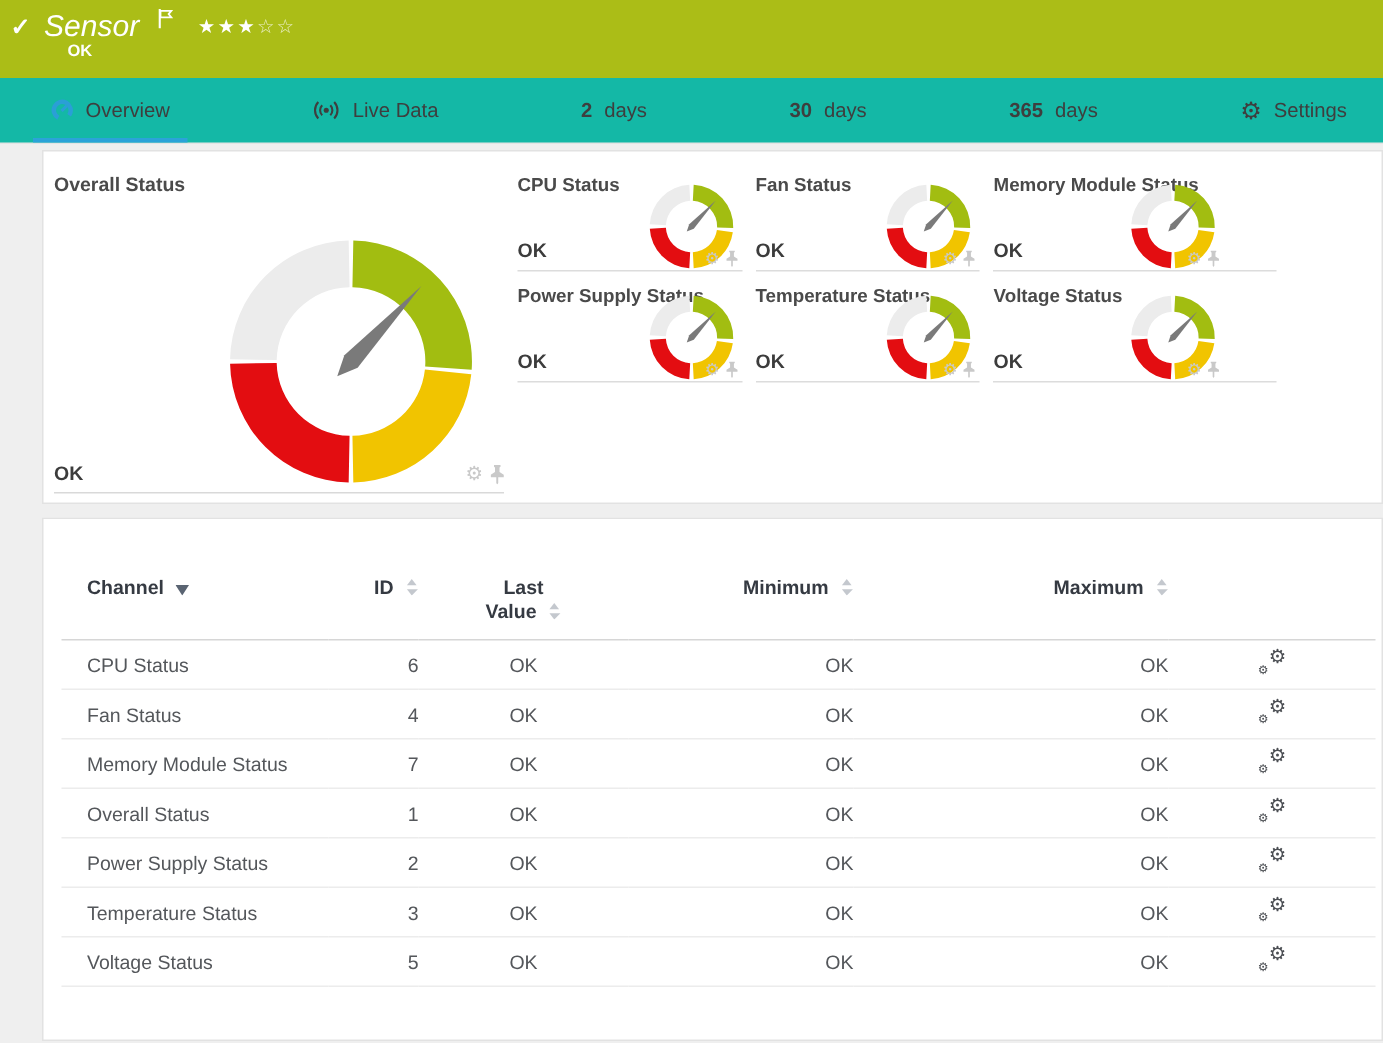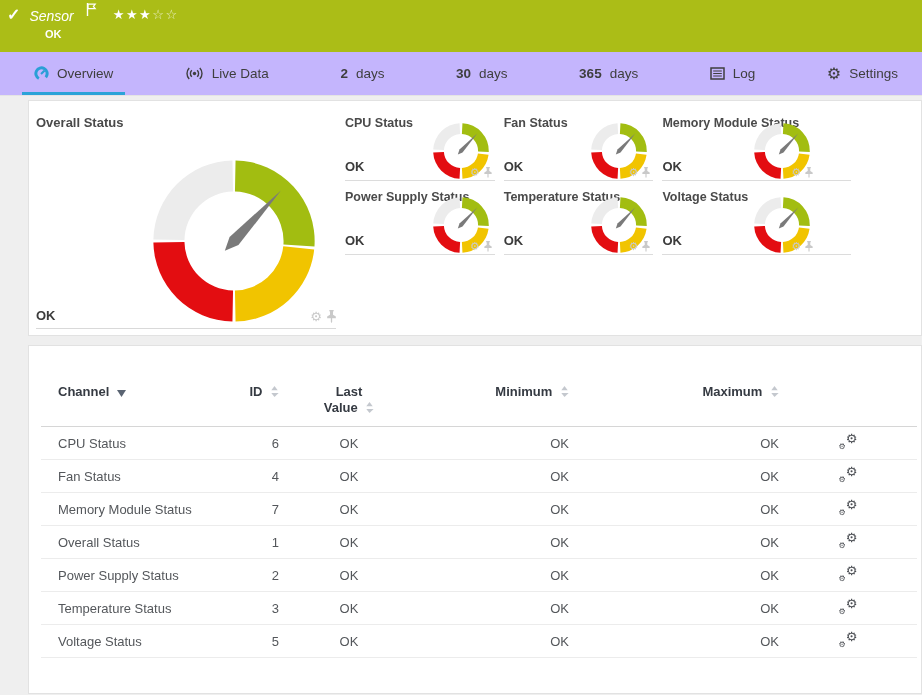--- a/index.html
+++ b/index.html
@@ -9,30 +9,30 @@
     background:#efefef;
     font-family:"Liberation Sans", sans-serif;
     -webkit-font-smoothing:antialiased;
   }
   .u-gear { font-family:"DejaVu Sans", sans-serif; line-height:1; }
 
   
   .topbar { height:52px; background:#abbd17; color:#fff; position:relative; }
   .topbar-line1 { display:flex; align-items:center; padding:7px 0 0 7px; }
   .check-icon { font-size:16px; font-weight:bold; margin-right:9px; margin-top:-2px; }
-  .sensor-type { font-style:italic; font-size:14px; margin-right:8px; }
+  .sensor-type { font-style:italic; font-size:20px; margin-right:8px; }
   .sensor-title { font-weight:bold; font-size:17.5px; letter-spacing:.2px; }
   .flag-icon { margin:-12px 0 0 4px; }
   .stars { margin-left:16px; font-size:13px; letter-spacing:1.5px; margin-top:-2px; }
   .stars .star { color:#fff; }
   .stars .star.empty { opacity:.75; }
   .topbar-status { position:absolute; left:45px; top:28px; font-size:11px; font-weight:bold; }
 
   
-  .tabbar { height:44px; background:#c4b5fd; border-bottom:1px solid #e4e4e4;
+  .tabbar { height:44px; background:#14b8a6; border-bottom:1px solid #e4e4e4;
             display:flex; justify-content:space-between; padding:0 12px 0 22px; }
   .tab { display:flex; align-items:center; gap:8px; font-size:13.5px; color:#3e3e3e;
          padding:0 12px; cursor:pointer; position:relative; white-space:nowrap; }
   .tab .num { font-weight:bold; }
   .tab .num:empty { display:none; }
   .tab.active { border-bottom:3px solid #2ba3d8; padding-top:3px; }
   .tab-icon { display:flex; align-items:center; }
   .tab-gear { font-size:16px; color:#3e3e3e; }
 
   
@@ -128,30 +128,20 @@
   </div>
     <div class="tab">
 
     <span class="num">30</span>
     <span class="tab-label">days</span>
   </div>
     <div class="tab">
 
     <span class="num">365</span>
     <span class="tab-label">days</span>
-  </div>
-    <div class="tab">
-    <span class="tab-icon">
-        <svg width="15" height="13" viewBox="0 0 15 13">
-          <rect x="1" y="1" width="13" height="11" fill="none" stroke="#3e3e3e" stroke-width="1.5"></rect>
-          <path d="M3.2 4h8.6M3.2 6.5h8.6M3.2 9h8.6" stroke="#3e3e3e" stroke-width="1.2" fill="none"></path>
-        </svg>
-      </span>
-
-    <span class="tab-label">Log</span>
   </div>
     <div class="tab">
     <span class="tab-icon">
         <span class="u-gear tab-gear">⚙</span>
       </span>
 
     <span class="tab-label">Settings</span>
   </div>
   </div>
 

